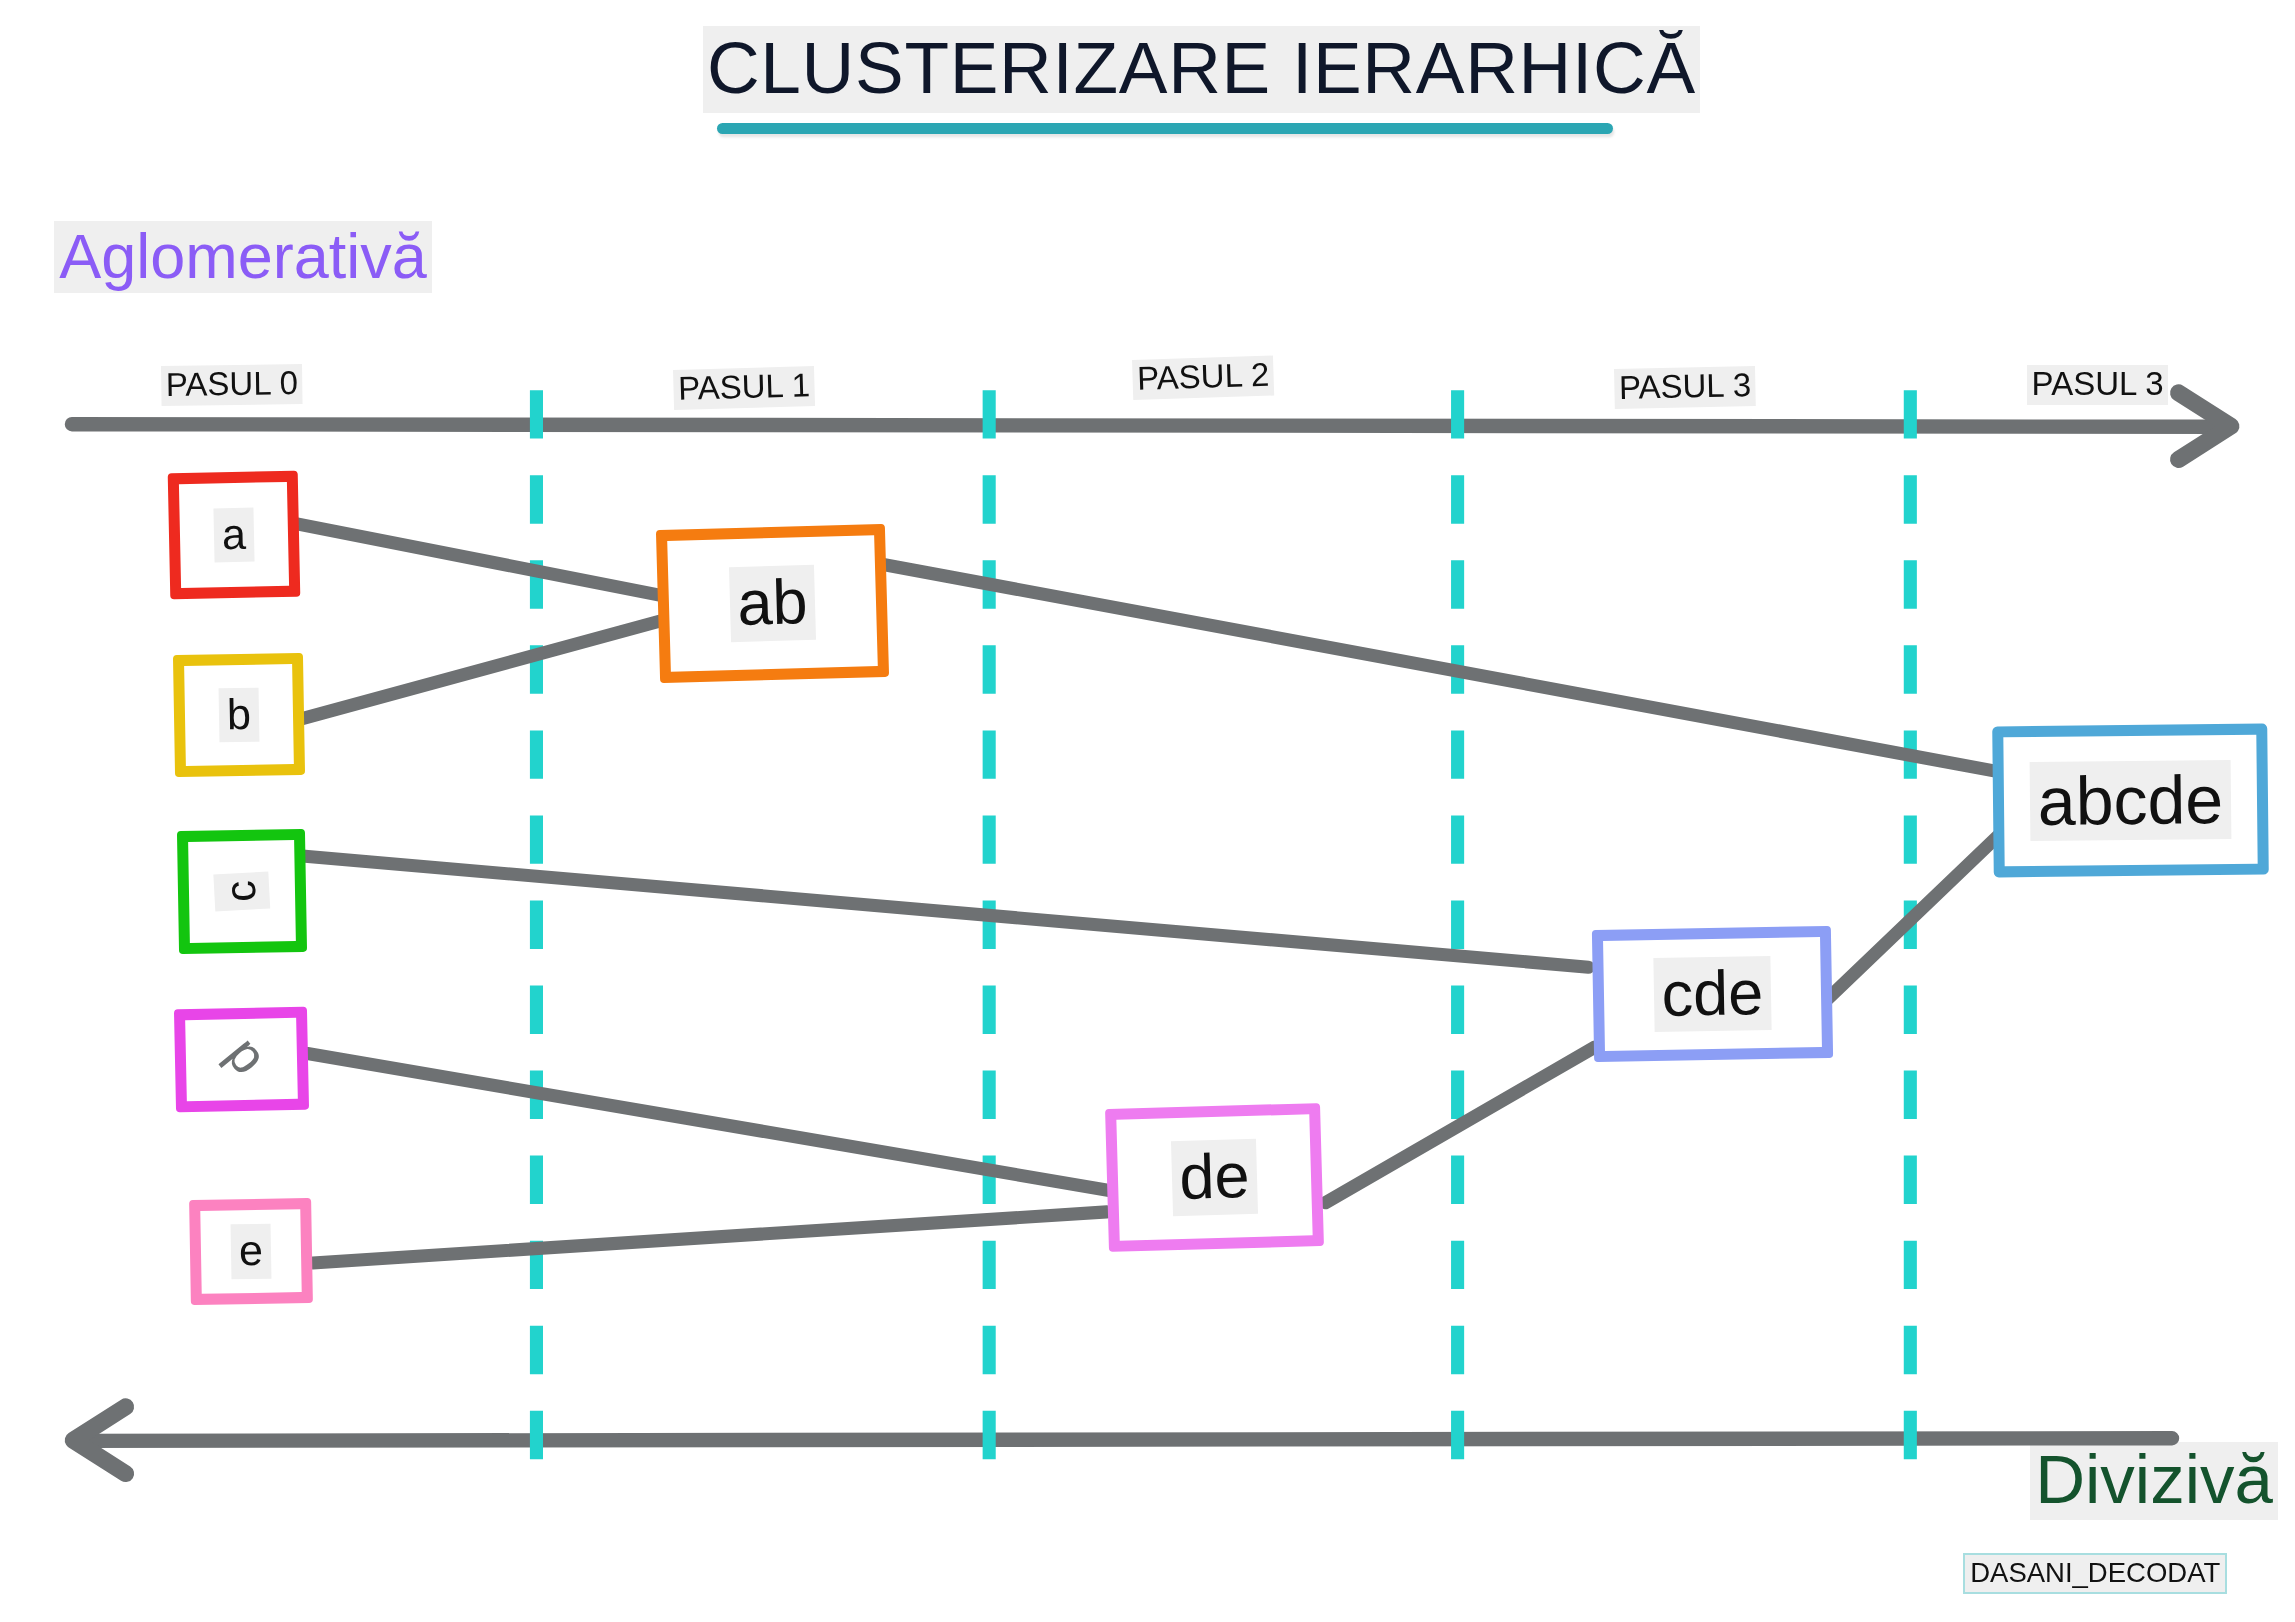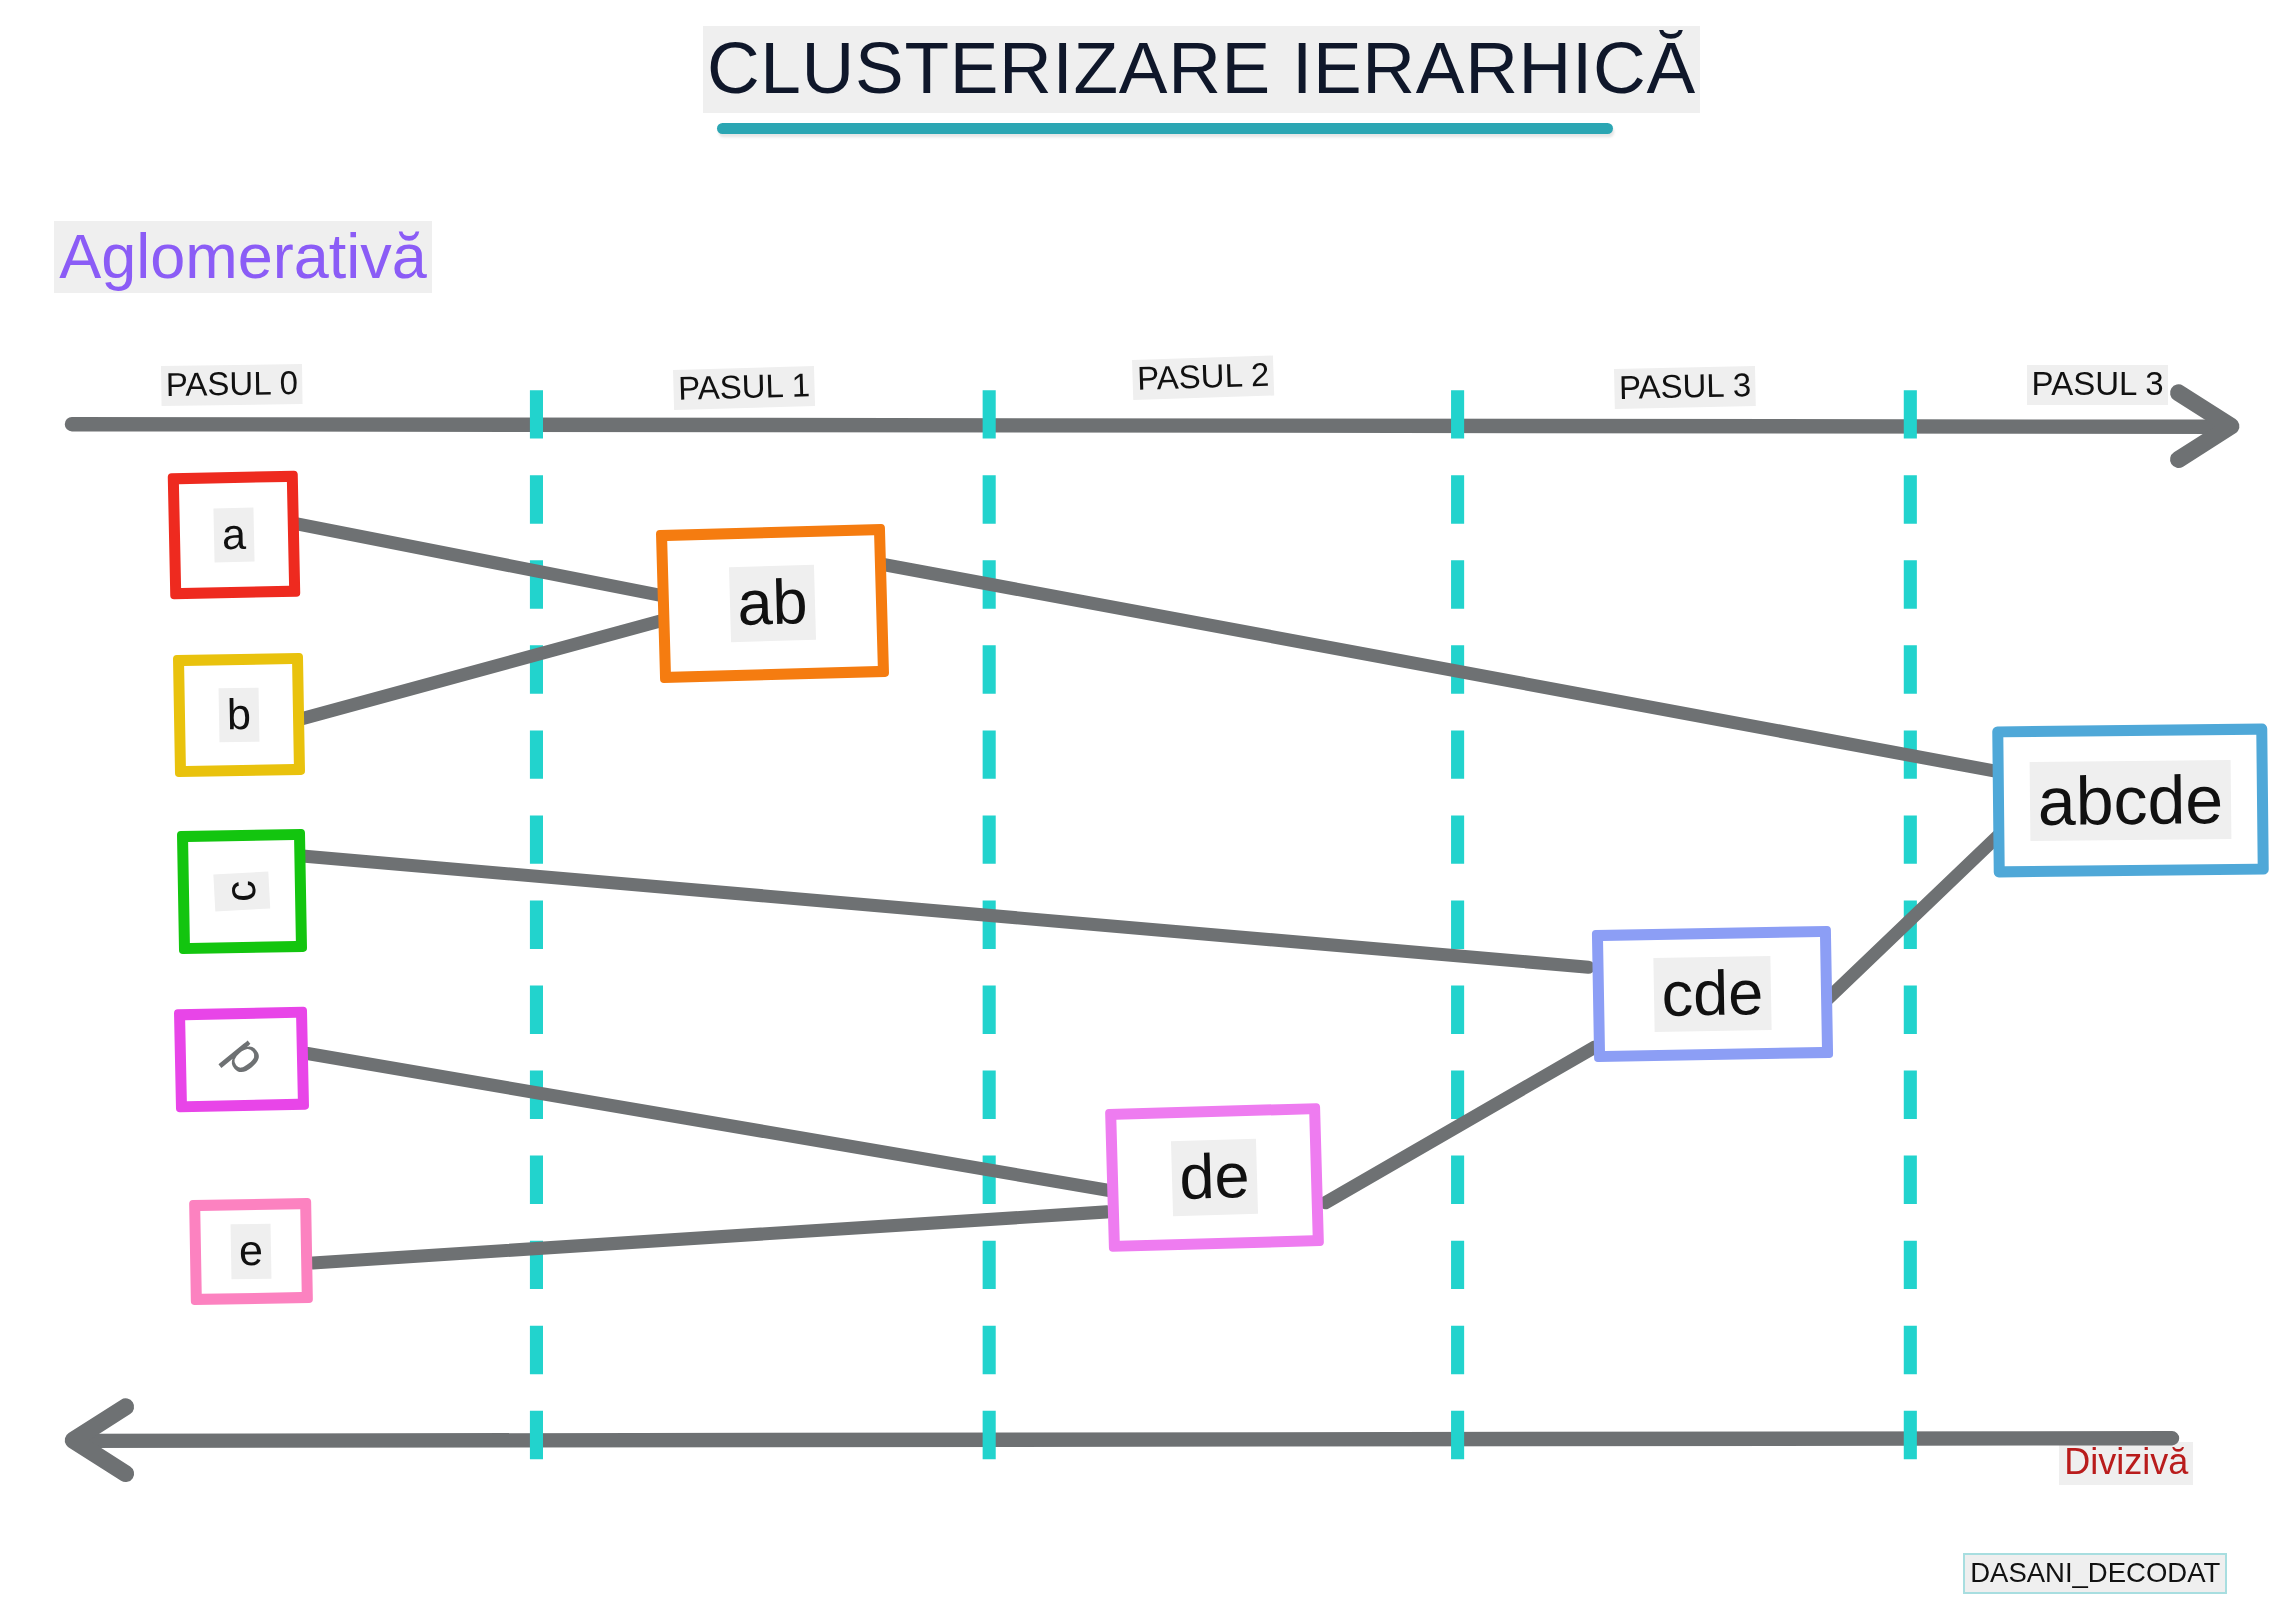--- a/index.html
+++ b/index.html
@@ -44,27 +44,26 @@
     font-size:63px;
     line-height:1.08;
     color:#8b5cf6;
     background:#efefef;
     padding:1.3px 5.2px 2.6px 5.2px;
     white-space:nowrap;
   }
   #label-divisive{
     position:absolute;
     left:2030px; top:1442px;
-    font-size:36px;
+    font-size:69px;
     line-height:1.08;
-    color:#b91c1c;
+    color:#14532d;
     background:#efefef;
     padding:1.3px 5.2px 2.6px 5.2px;
     white-space:nowrap;
-    margin-left:29px;
   }
   
   #watermark{
     position:absolute;
     left:1963px; top:1553px;
     font-size:27.5px;
     line-height:1.12;
     color:#111111;
     background:#efefef;
     border:2.6px solid #a8dee0;

